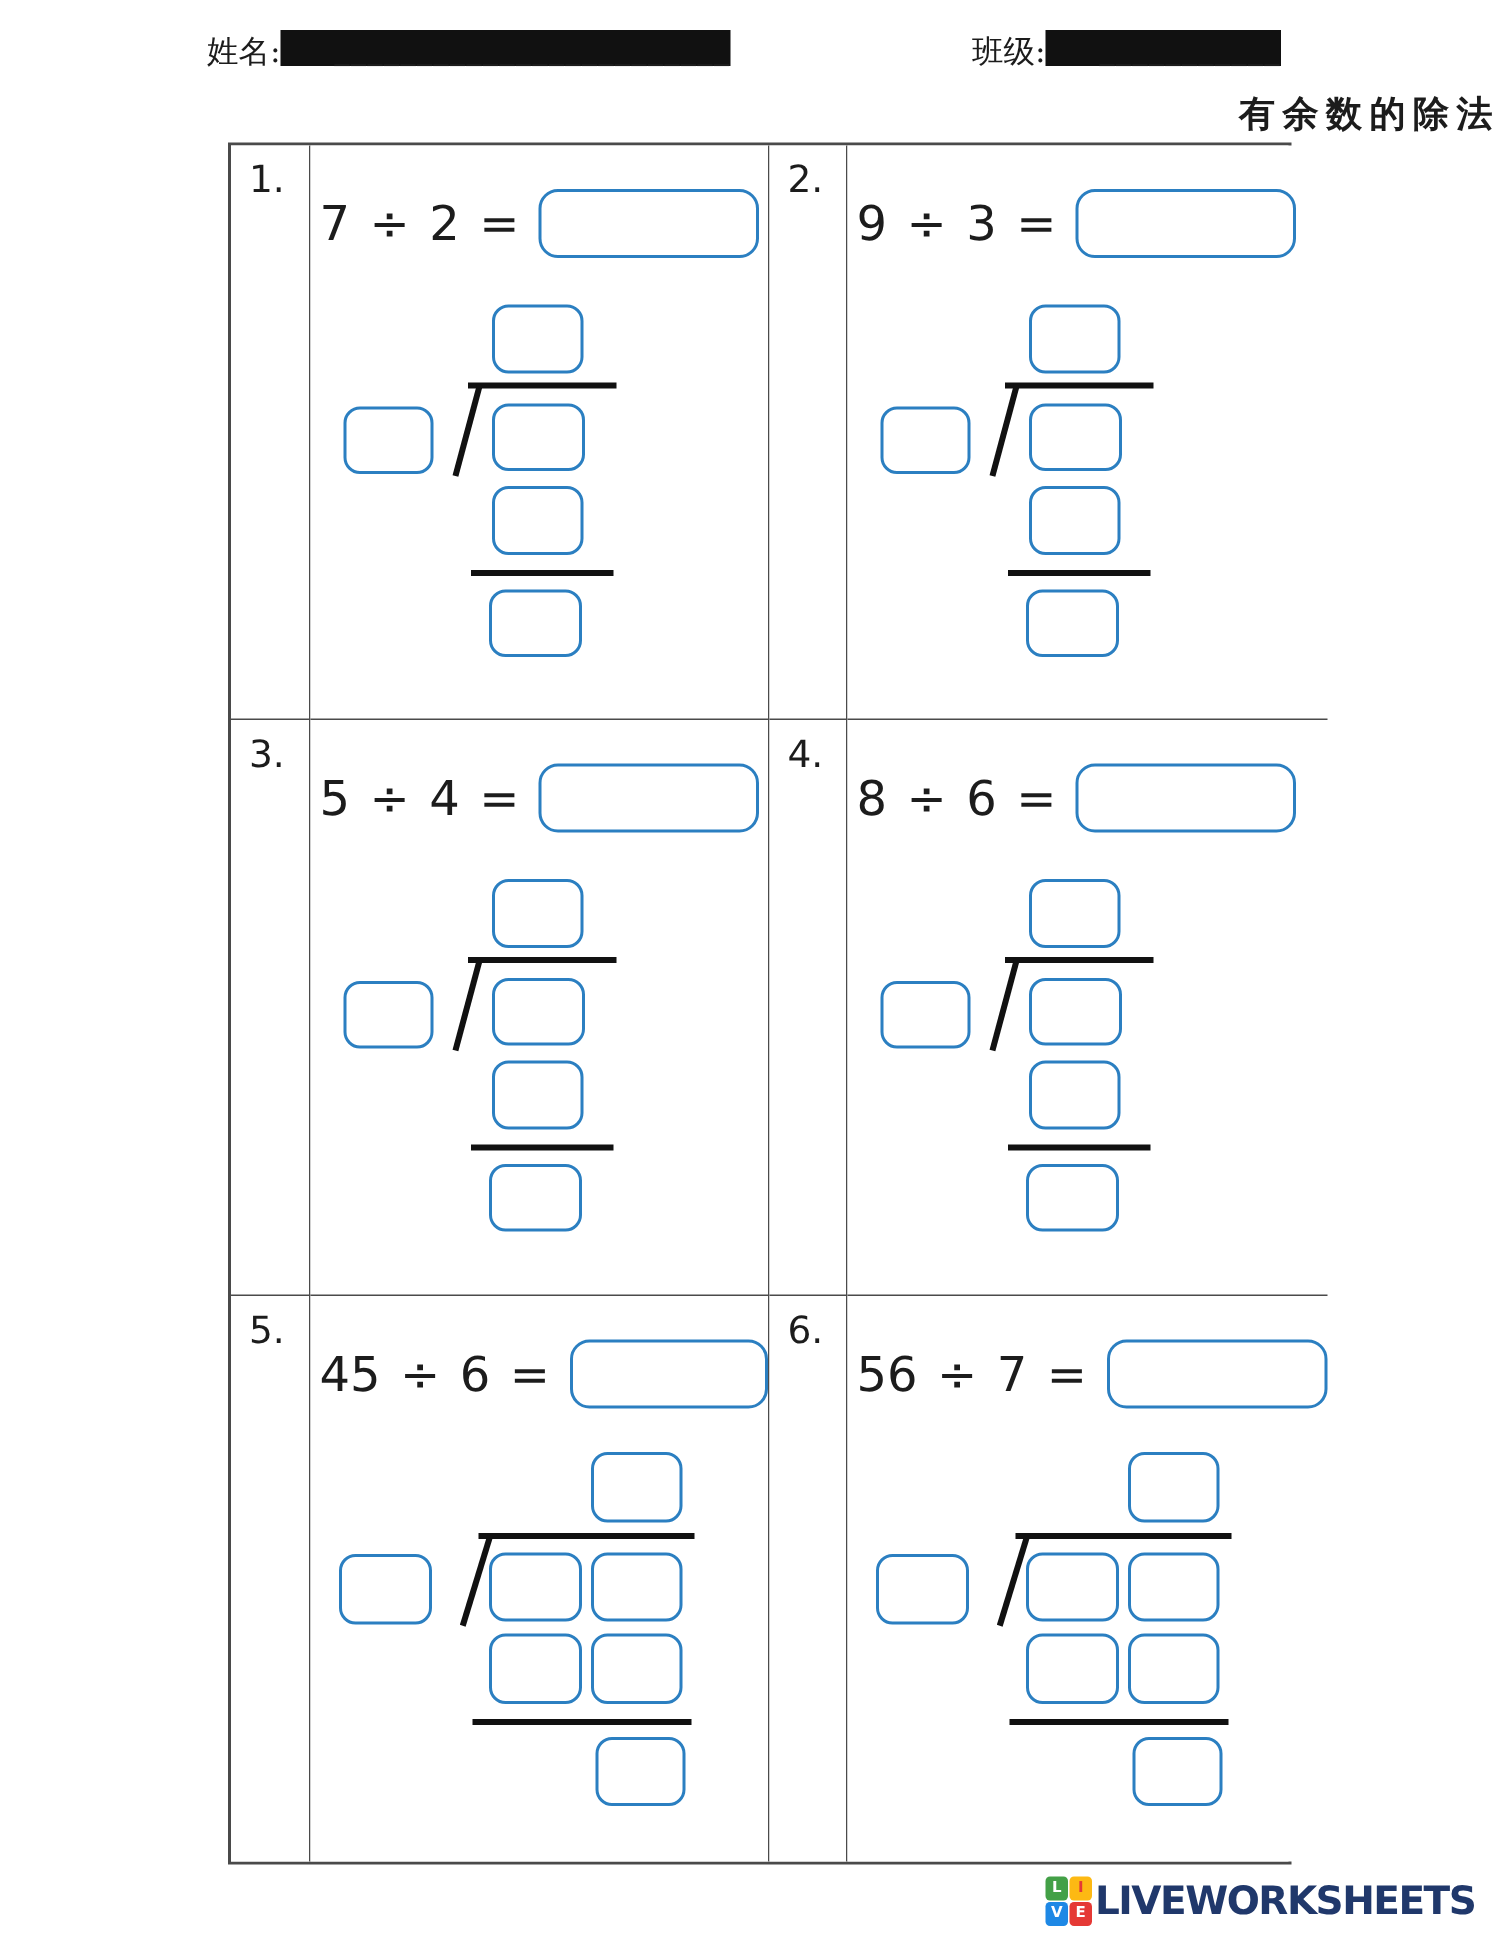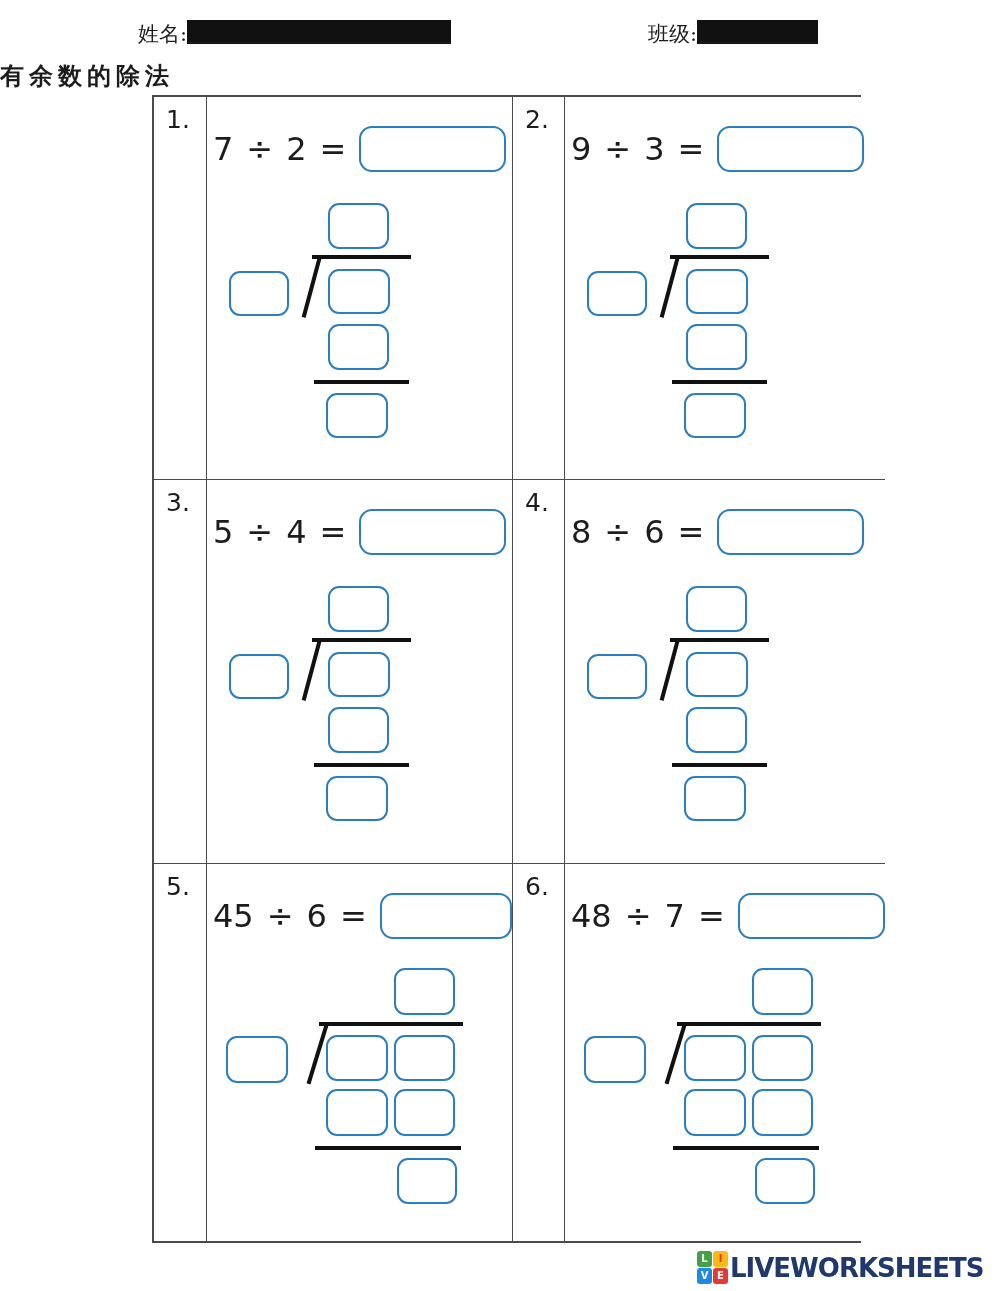--- a/index.html
+++ b/index.html
@@ -4,26 +4,26 @@
 <style>
   html,body{margin:0;padding:0;background:#ffffff;}
   body{
     position:relative;
     width:1000px;height:1291px;
     font-family:"DejaVu Sans","Liberation Sans",sans-serif;
     color:#1c1c1c;
   }
   
   .hdr-field{position:absolute;top:20px;font-size:21px;font-family:"DejaVu Serif","Liberation Serif",serif;white-space:nowrap;}
-  .hdr-field .line{font-family:"DejaVu Sans",sans-serif;letter-spacing:1px;font-size:20px;}
+  .hdr-field .line{font-family:"DejaVu Sans",sans-serif;letter-spacing:1px;font-size:20px;padding-left:36px;}
   #name-field{left:138px;}
   #class-field{left:648px;}
   .page-title{
     position:absolute;left:0;top:60px;width:100%;
-    text-align:left;font-size:24px;font-weight:bold;letter-spacing:5px;
+    text-align:right;font-size:24px;font-weight:bold;letter-spacing:5px;
     font-family:"DejaVu Serif","Liberation Serif",serif;
   }
   
   .sheet{
     position:absolute;left:152px;top:95px;width:709px;height:1148px;
     border:2px solid #4a4a4a;box-sizing:border-box;
     display:grid;
     grid-template-columns:53px 306px 52px 1fr;
     grid-template-rows:383px 384px 1fr;
   }
@@ -198,21 +198,21 @@
       <span class="box dividend-ones"></span>
       <span class="box product-tens"></span>
       <span class="box product-ones"></span>
       <span class="line subline"></span>
       <span class="box remainder-b"></span>
     </div>
   </div>
   <div class="cell num last-row">6.</div>
   <div class="cell prob last-col last-row">
     <div class="equation">
-      <span>48</span>
+      <span>56</span>
       <span>÷</span>
       <span>7</span>
       <span>=</span>
       <span class="answer-box"></span>
     </div>
     <div class="ld ld2">
       <span class="box quot"></span>
       <span class="line bracket-h"></span>
       <span class="line slash"></span>
       <span class="box divisor-b"></span>

